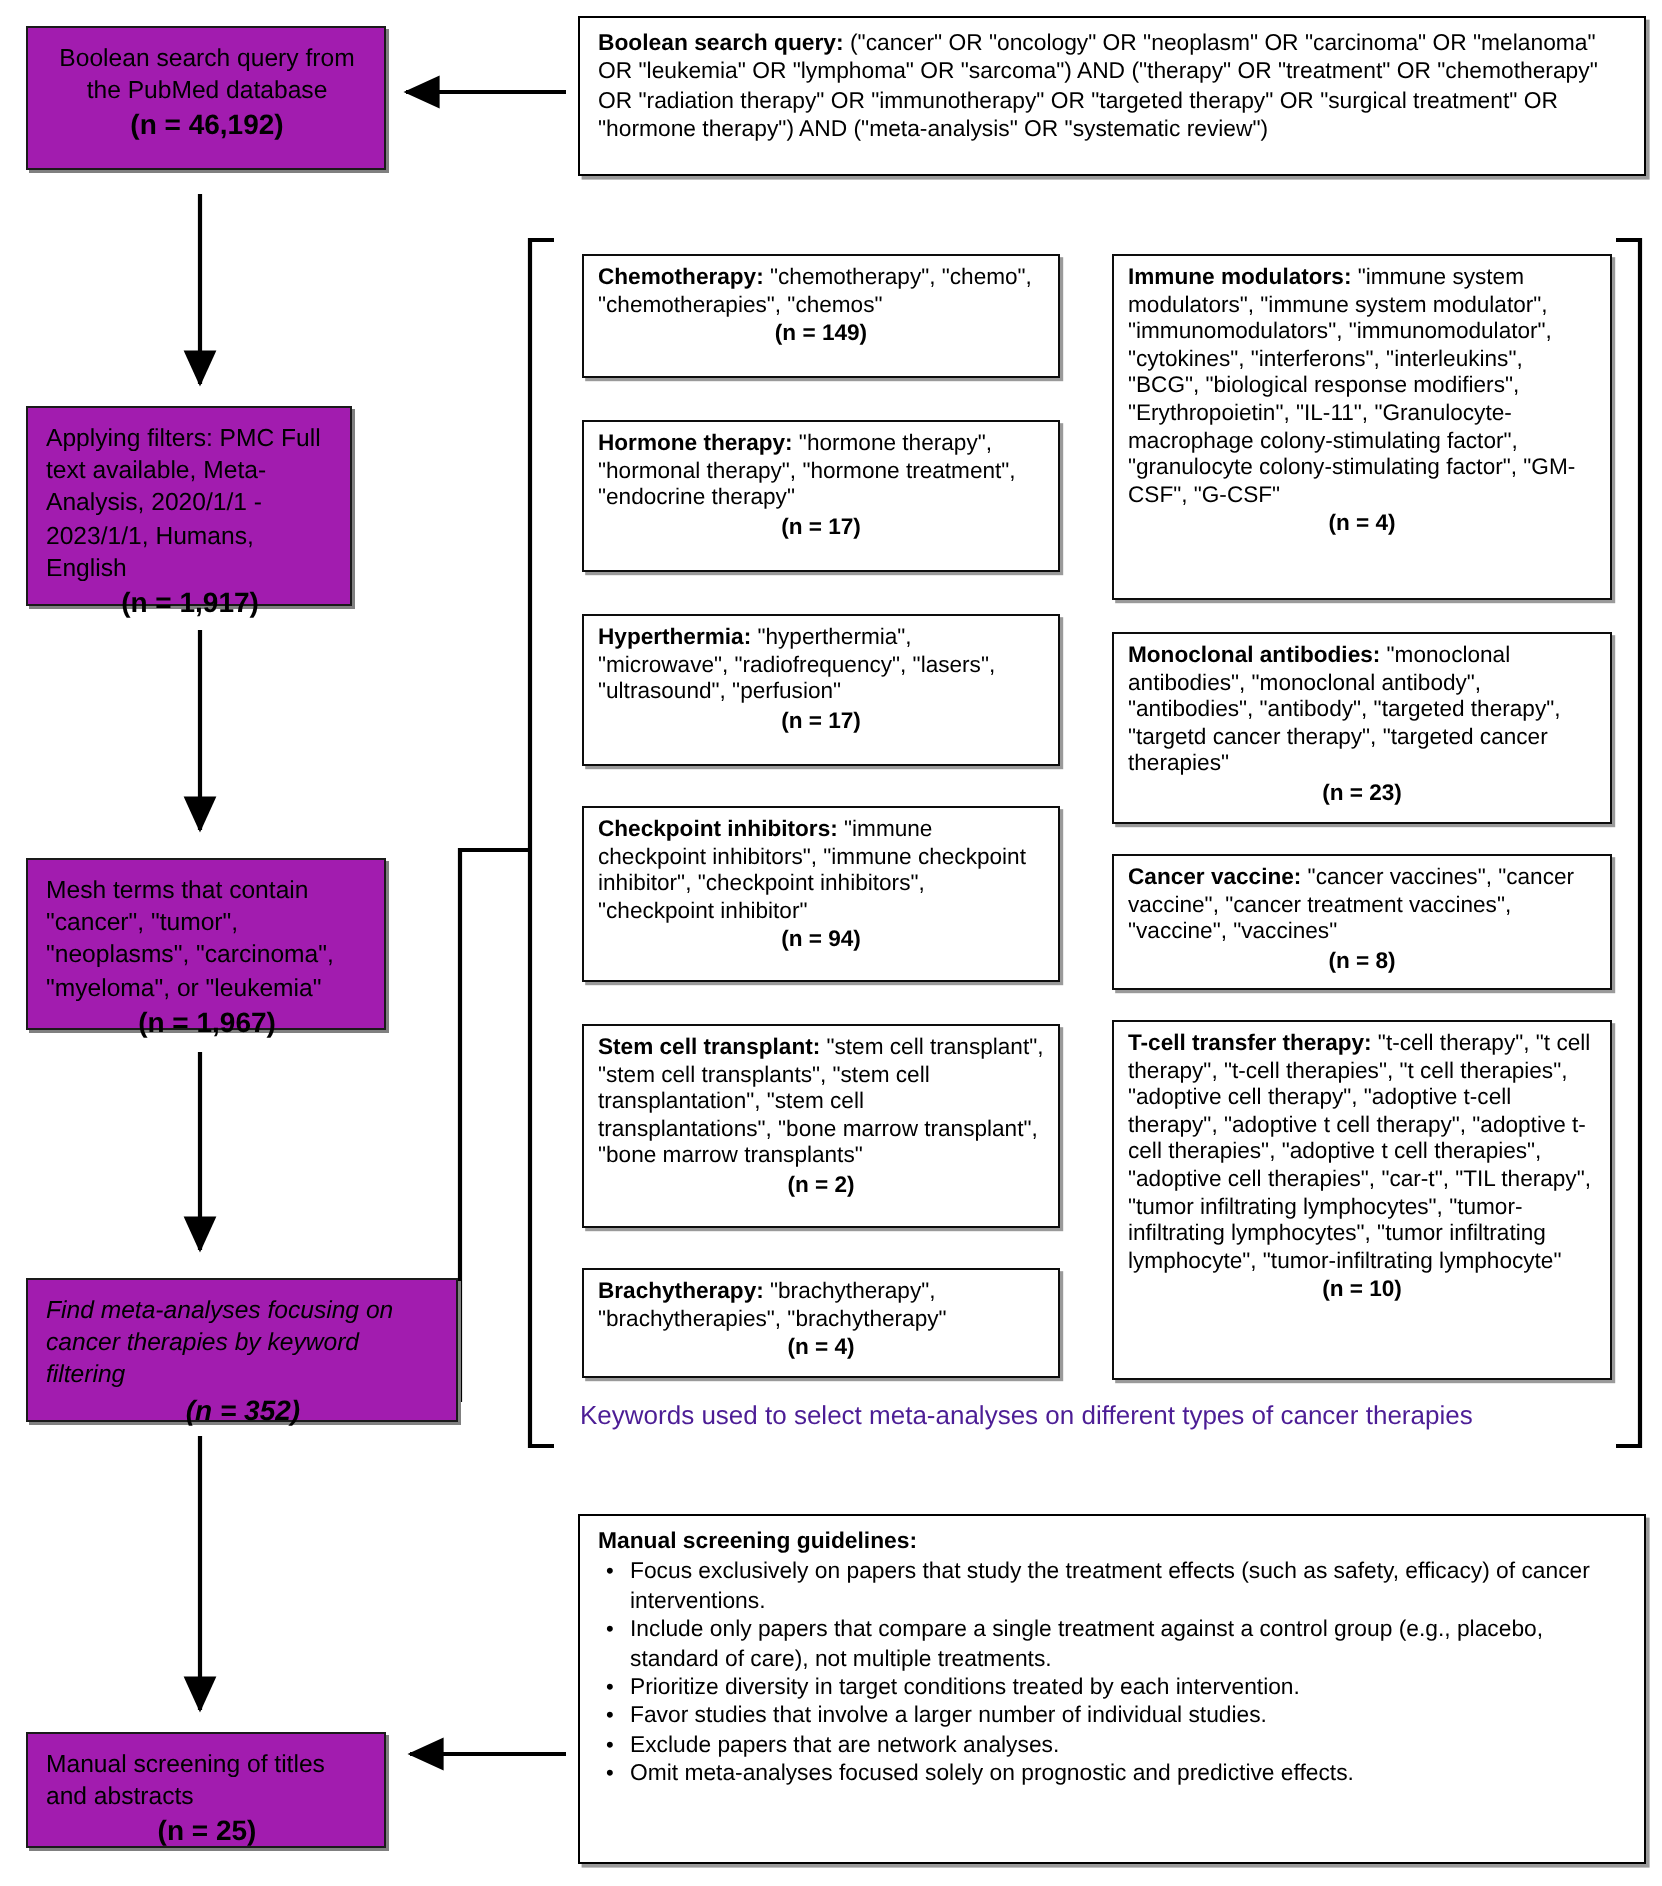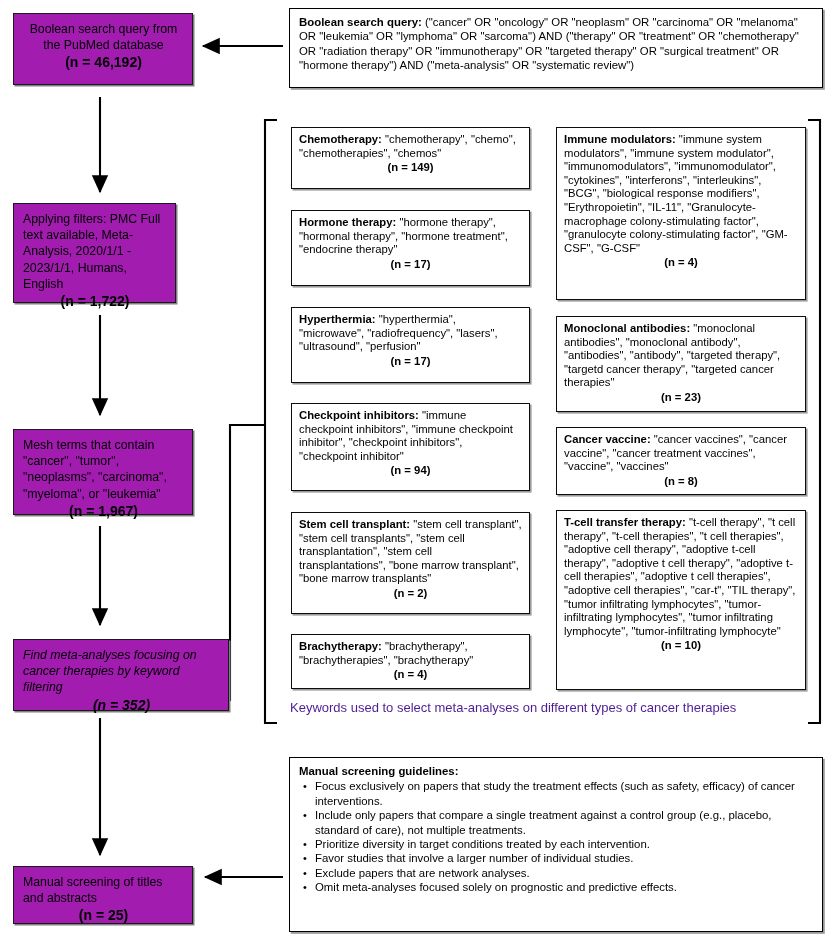--- a/index.html
+++ b/index.html
@@ -94,21 +94,21 @@
     <line x1="283" y1="877" x2="205" y2="877" stroke="#000" stroke-width="2.1" marker-end="url(#ah)"></line>
   </svg>
 
   <div class="box stage" style="left:13px;top:13px;width:180px;height:72px;text-align:center;">
     <span>Boolean search query from the PubMed database</span>
     <span class="cnt">(n = 46,192)</span>
   </div>
 
   <div class="box stage" style="left:13px;top:203px;width:163px;height:100px;">
     <span>Applying filters:  PMC Full text available, Meta-Analysis, 2020/1/1 - 2023/1/1, Humans, English</span>
-    <span class="cnt">(n = 1,722)</span>
+    <span class="cnt">(n = 1,917)</span>
   </div>
 
   <div class="box stage" style="left:13px;top:429px;width:180px;height:86px;">
     <span>Mesh terms that contain "cancer", "tumor", "neoplasms", "carcinoma", "myeloma", or "leukemia"</span>
     <span class="cnt">(n = 1,967)</span>
   </div>
 
   <div class="box stage" style="left:13px;top:639px;width:216px;height:72px;font-style:italic;">
     <span>Find meta-analyses focusing on cancer therapies by keyword filtering</span>
     <span class="cnt">(n = 352)</span>

